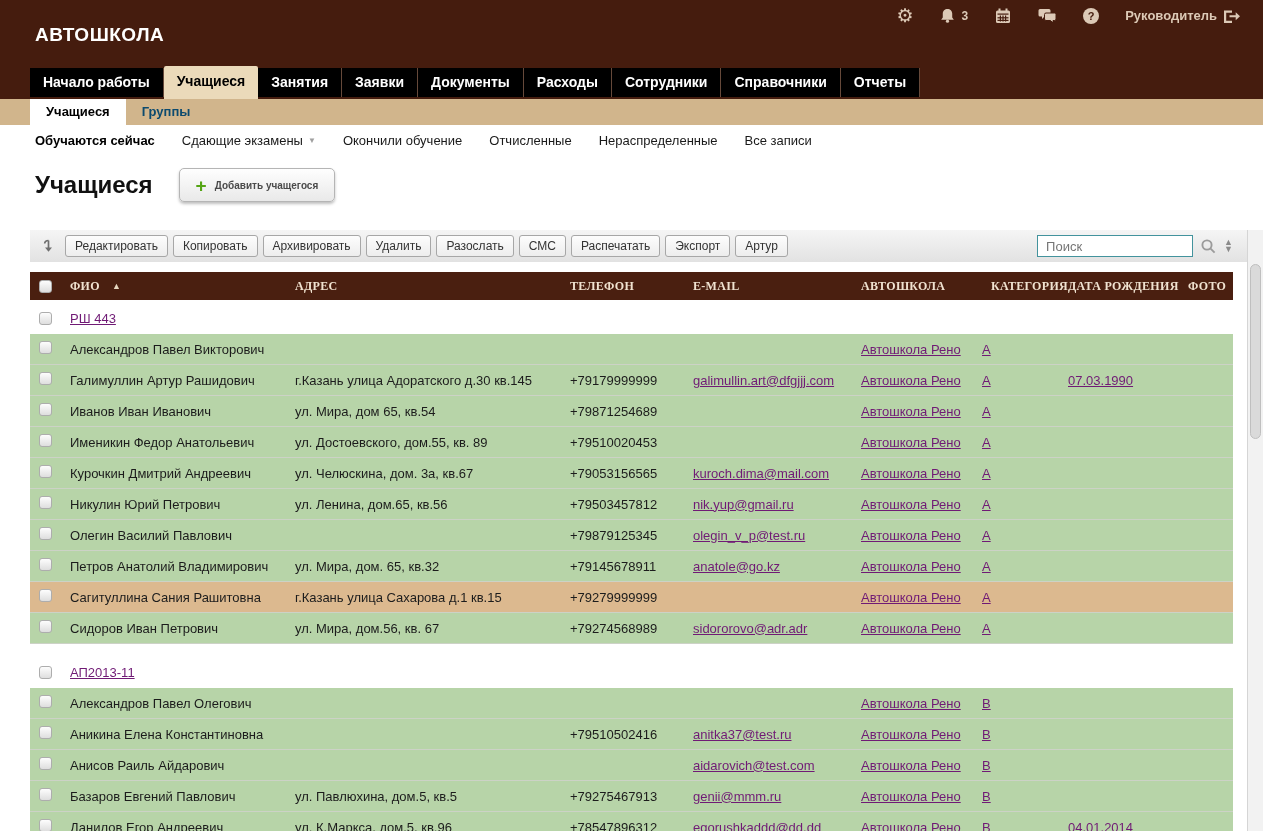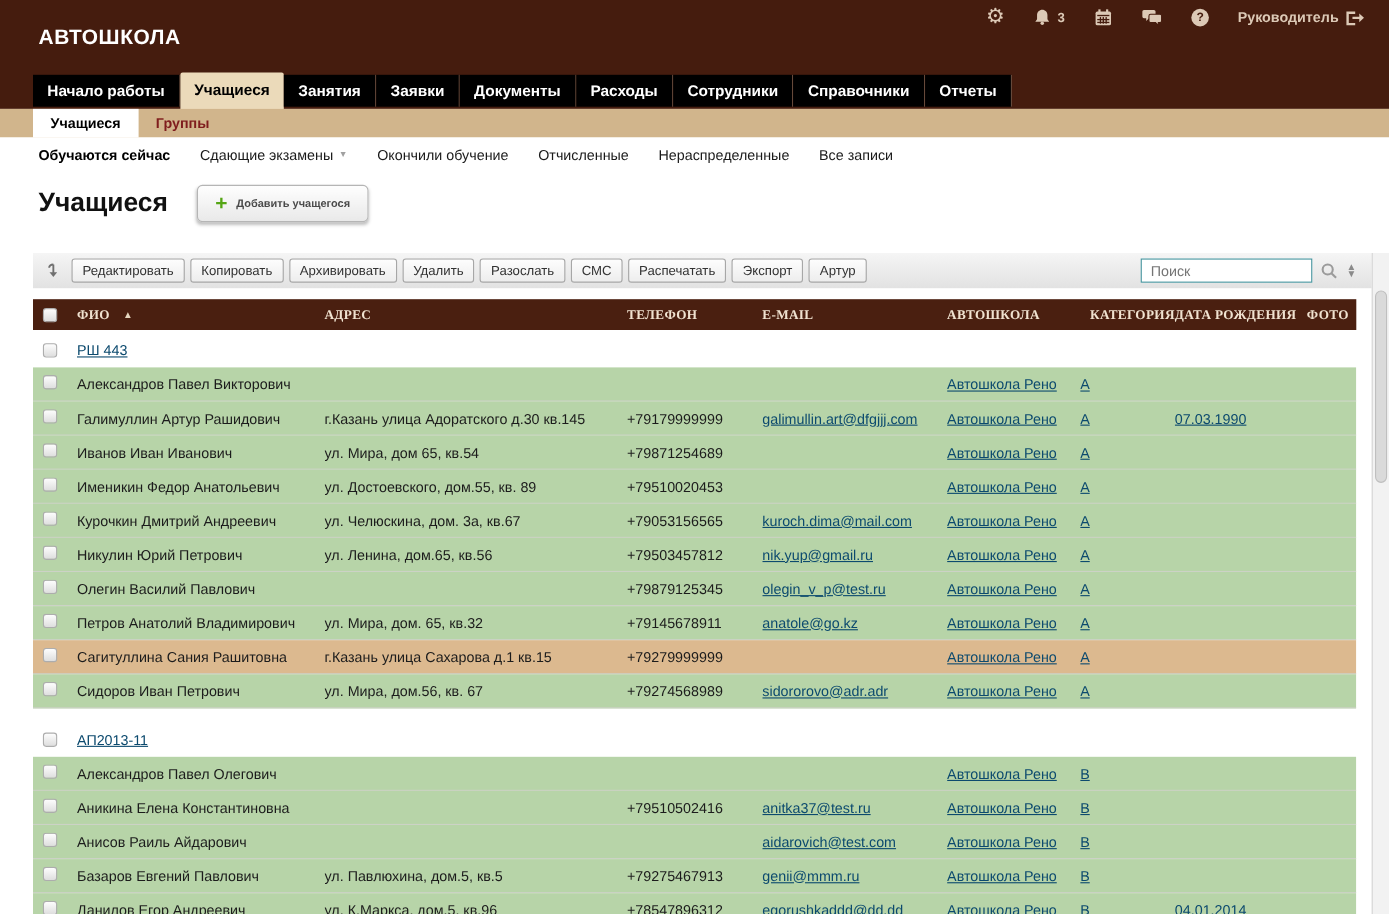--- a/index.html
+++ b/index.html
@@ -29,21 +29,21 @@
              color: #fff; font-size: 14px; font-weight: bold; cursor: pointer;
              white-space: nowrap; }
   .nav-tab.active { height: 33px; margin-bottom: 0; line-height: 31px;
                     background: #ebdaba; color: #000;
                     border-radius: 2px 2px 0 0; border-right: none; }
 
   
   .sub-tabs { position: absolute; top: 99px; left: 0; width: 1263px; height: 26px;
               background: #d1b58c; display: flex; padding-left: 30px; }
   .sub-tab { font-size: 13px; font-weight: bold; line-height: 26px; padding: 0 16px;
-             color: #7f1d1d; cursor: pointer; }
+             color: #0c4a6e; cursor: pointer; }
   .sub-tab.active { background: #fff; color: #000; }
 
   
   .filter-bar { position: absolute; top: 125px; left: 0; width: 1263px; height: 30px;
                 display: flex; align-items: center; padding-left: 35px; gap: 27px;
                 background: #fff; }
   .filter-item { font-size: 13px; color: #1a1a1a; cursor: pointer; display: flex;
                  align-items: center; gap: 5px; white-space: nowrap; }
   .filter-item.active { font-weight: bold; color: #000; }
   .filter-caret { font-size: 8px; color: #a0a0a0; }
@@ -102,21 +102,21 @@
                background: #fff; padding-left: 9px; }
   .group-row .checkbox { margin-right: 18px; }
   .data-row { height: 31px; display: flex; align-items: center; background: #b7d4a8;
               border-bottom: 1px solid #ccd2c6; font-size: 13px; color: #1c1c1c;
               cursor: pointer; }
   .data-row.highlighted { background: #dcb98f; }
   .cell { overflow: hidden; white-space: nowrap; }
   .checkbox { display: inline-block; width: 13px; height: 13px; border: 1px solid #adadad;
               border-radius: 3px; background: linear-gradient(#fdfdfd, #dedede);
               cursor: pointer; flex: none; }
-  .link { color: #0c4a6e; text-decoration: underline; cursor: pointer; font-size: 13px; }
+  .link { color: #701a75; text-decoration: underline; cursor: pointer; font-size: 13px; }
 
   
   .scrollbar { position: absolute; top: 230px; right: 0; width: 16px; bottom: 0;
                background: #f2f2f2; border-left: 1px solid #d5d5d5; }
   .scroll-thumb { position: absolute; top: 34px; left: 2px; width: 11px; height: 175px;
                   background: #dadada; border: 1px solid #bfbfbf; border-radius: 6px; }
 
   .icon svg { display: block; }
 </style>
 </head>

